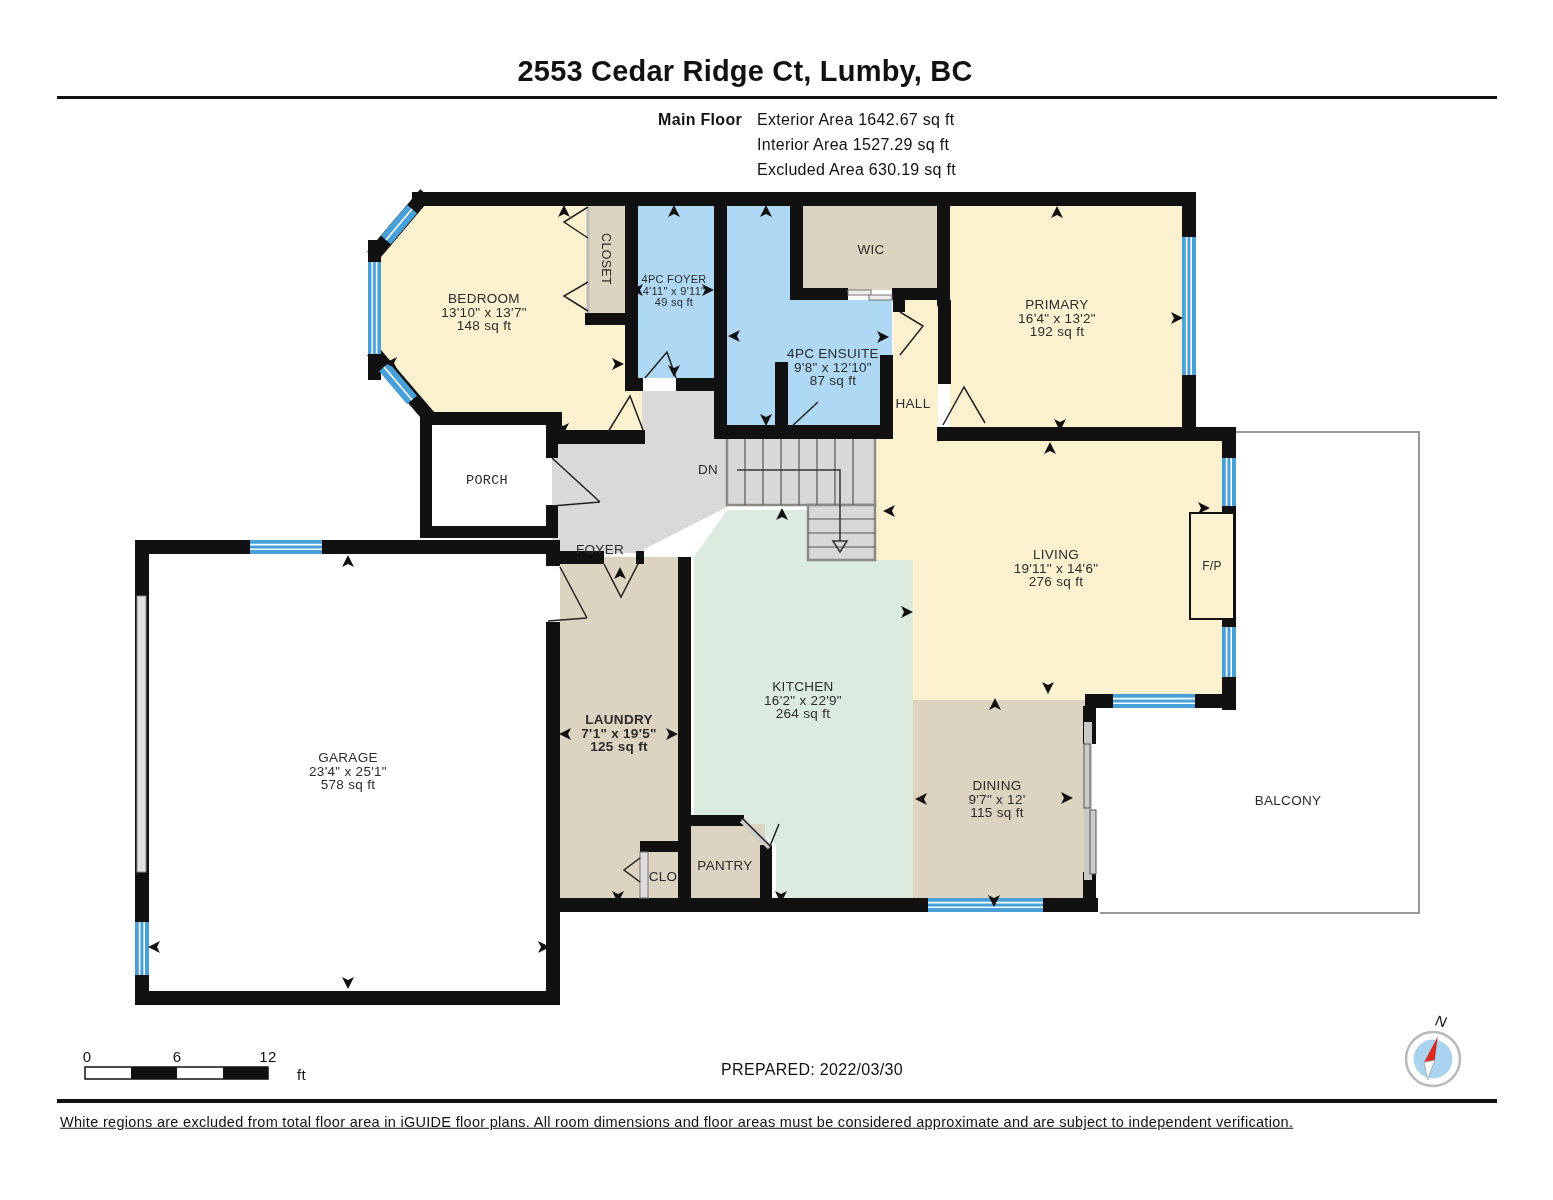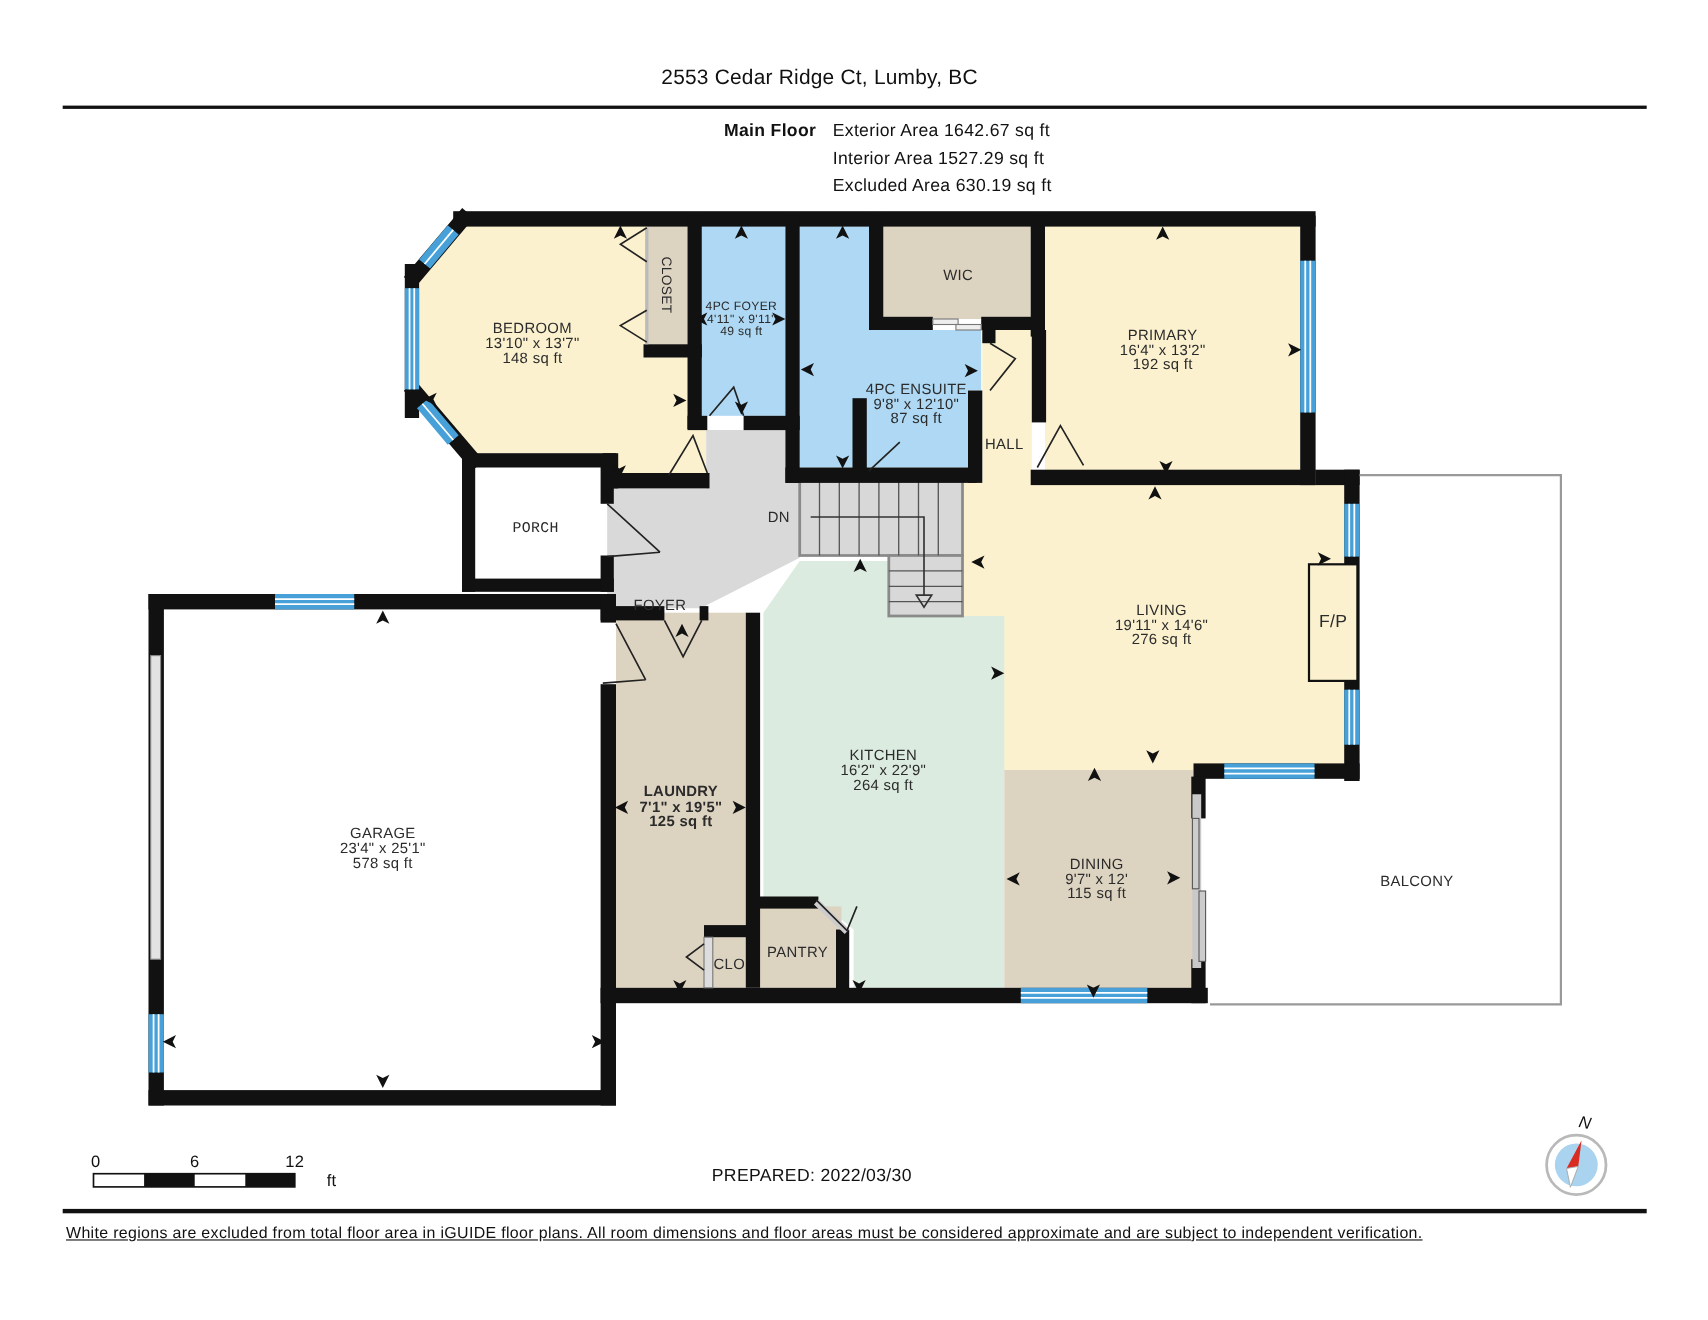--- a/index.html
+++ b/index.html
@@ -2,28 +2,28 @@
 <html><head>
 <meta charset="utf-8">
 <style>
   html,body{margin:0;padding:0;background:#ffffff;}
   body{width:1553px;height:1200px;position:relative;overflow:hidden;
        font-family:"Liberation Sans","DejaVu Sans",sans-serif;color:#222;}
   .page{position:absolute;inset:0;}
   svg.plan{position:absolute;left:0;top:0;}
   .lbl{position:absolute;transform:translate(-50%,-50%);white-space:nowrap;
        text-align:center;color:#2b2b2b;letter-spacing:.3px;line-height:1;}
-  .title{font-size:19px;font-weight:normal;color:#111;letter-spacing:.2px;}
+  .title{font-size:29px;font-weight:bold;color:#111;letter-spacing:.2px;}
   .floorlbl{font-size:16px;font-weight:bold;transform:translate(-100%,-50%);color:#111;}
   .stat{font-size:16px;transform:translate(0,-50%);text-align:center;color:#111;}
   .room{line-height:13.5px;}
   .room .ln{font-size:13.5px;line-height:13.5px;}
   .room.sm .ln{font-size:11px;line-height:11.5px;}
   .tag{font-size:13.5px;}
-  .tag.sm{font-size:16px;}
+  .tag.sm{font-size:12px;}
   .rot90{transform:translate(-50%,-50%) rotate(90deg);}
   .scale-num{font-size:15px;color:#111;}
   .scale-unit{font-size:15px;color:#111;transform:translate(0,-50%);text-align:left;margin-left:20px;}
   .prepared{font-size:16px;color:#111;}
   .disclaimer{font-size:14.5px;color:#111;transform:translate(0,-50%);text-align:left;}
   .compass-n{font-size:15px;font-style:italic;color:#111;transform:translate(-50%,-50%) rotate(12deg);}
   .hr{position:absolute;background:#111;}
 </style>
 </head>
 <body>
@@ -311,18 +311,18 @@
   <div class="ln">115 sq ft</div>
 </div>
 <div class="lbl tag" style="left:663px;top:877px;">CLO</div>
 <div class="lbl tag" style="left:725px;top:866px;">PANTRY</div>
 <div class="lbl tag" style="left:1288px;top:801px;">BALCONY</div>
 
 <div class="lbl scale-num" style="left:87px;top:1056px;">0</div>
 <div class="lbl scale-num" style="left:177px;top:1056px;">6</div>
 <div class="lbl scale-num" style="left:268px;top:1056px;">12</div>
 <div class="lbl scale-unit" style="left:277px;top:1074px;">ft</div>
-<div class="lbl prepared" style="left:738px;top:1070px;">PREPARED: 2022/03/30</div>
+<div class="lbl prepared" style="left:812px;top:1070px;">PREPARED: 2022/03/30</div>
 <div class="lbl compass-n" style="left:1441px;top:1021px;">N</div>
 <div class="hr" style="left:57px;top:1099px;width:1440px;height:4px;"></div>
 <div class="lbl disclaimer" style="left:60px;top:1122px;text-decoration:underline;">White regions are excluded from total floor area in iGUIDE floor plans. All room dimensions and floor areas must be considered approximate and are subject to independent verification.</div>
 
 </div>
 
 </body></html>

